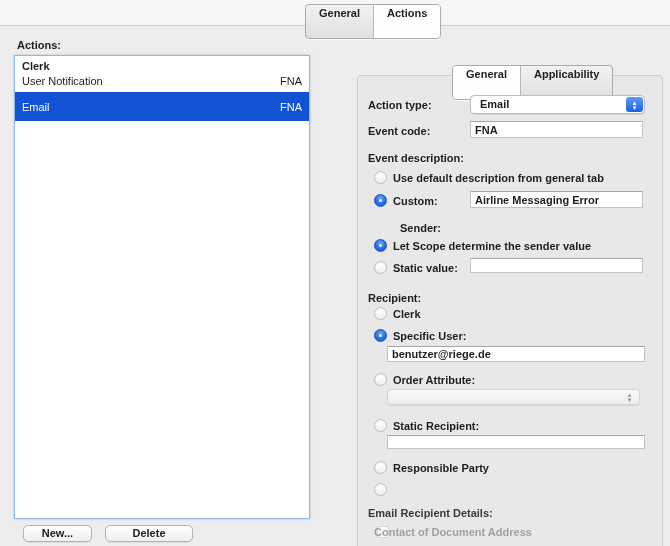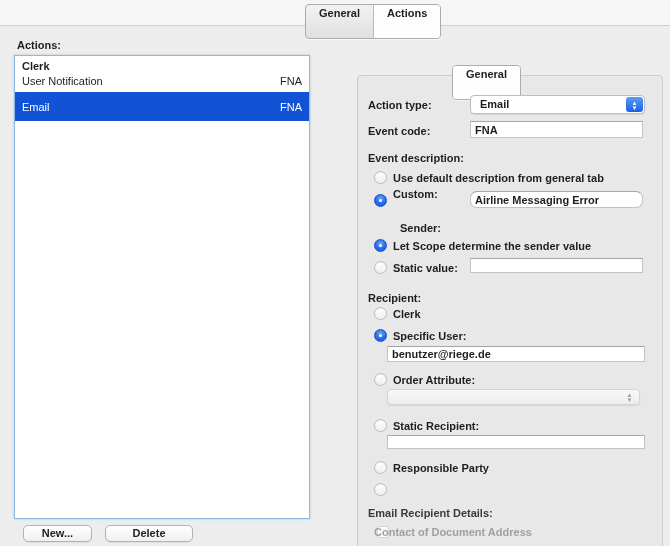--- a/index.html
+++ b/index.html
@@ -123,40 +123,41 @@
     </div>
   </div>
 
   <div class="btn" style="left:23px; top:525px; width:69px;">New...</div>
   <div class="btn" style="left:105px; top:525px; width:88px;">Delete</div>
 
   <div class="group-box"></div>
 
   <div class="seg-control" style="left:452px; top:65px;">
     <div class="seg selected">General</div>
+    <div class="seg">Applicability</div>
   </div>
 
   <div class="lbl" style="left:368px; top:99px;">Action type:</div>
   <div class="popup" style="left:470px; top:95px; width:175px; height:19px;">
     <span class="val">Email</span>
     <span class="stepper">
         <span>▴</span>
         <span>▾</span>
       </span>
   </div>
 
   <div class="lbl" style="left:368px; top:125px;">Event code:</div>
   <input class="tf" style="left: 470px; top: 121px; width: 173px; height: 17px;" value="FNA">
 
   <div class="lbl" style="left:368px; top:152px;">Event description:</div>
   <span class="radio" style="left:374px; top:171px;"></span>
   <div class="lbl" style="left:393px; top:172px;">Use default description from general tab</div>
   <span class="radio on" style="left:374px; top:194px;"></span>
-  <div class="lbl" style="left:393px; top:188px;">Custom:</div>
-  <input class="tf" style="left: 470px; top: 191px; width: 173px; height: 17px; border-radius: 7px;" value="Airline Messaging Error">
+  <div class="lbl" style="left:393px; top:195px;">Custom:</div>
+  <input class="tf" style="left: 470px; top: 191px; width: 173px; height: 17px;" value="Airline Messaging Error">
 
   <div class="lbl" style="left:368px; top:222px;margin-left:32px;">Sender:</div>
   <span class="radio on" style="left:374px; top:239px;"></span>
   <div class="lbl" style="left:393px; top:240px;">Let Scope determine the sender value</div>
   <span class="radio" style="left:374px; top:261px;"></span>
   <div class="lbl" style="left:393px; top:262px;">Static value:</div>
   <input class="tf" style="left: 470px; top: 258px; width: 173px; height: 15px;" value="">
 
   <div class="lbl" style="left:368px; top:292px;">Recipient:</div>
   <span class="radio" style="left:374px; top:307px;"></span>

